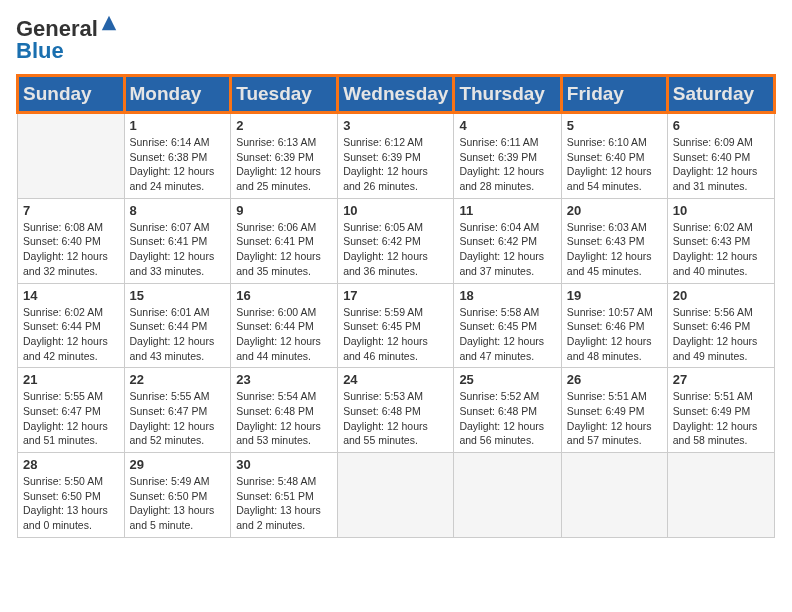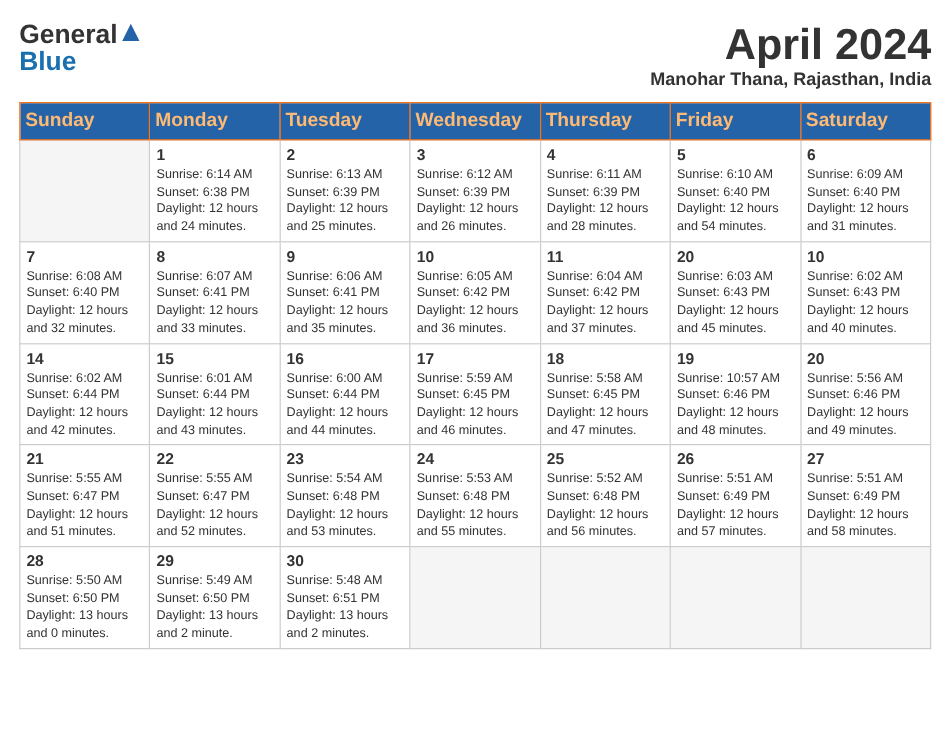--- a/index.html
+++ b/index.html
@@ -16,21 +16,21 @@
       align-items: flex-start;
       margin-bottom: 10px;
     }
     .logo {
       display: flex;
       flex-direction: column;
       align-items: flex-start;
     }
     .logo-text {
       display: flex;
-      align-items: center;
+      align-items: flex-start;
       font-size: 22px;
       font-weight: bold;
     }
     .logo-general { color: #333; }
     .logo-blue { color: #1a6faf; }
     .logo-icon {
       width: 18px;
       height: 18px;
       margin-left: 2px;
       position: relative;
@@ -49,25 +49,25 @@
       color: #333;
       font-weight: bold;
     }
     .calendar {
       width: 100%;
       border-collapse: collapse;
       font-size: 11px;
     }
     .calendar th {
       background: #2563a8;
-      color: #fdba74;
+      color: #e5e5e5;
       padding: 6px 4px;
       text-align: left;
-      font-size: 16px;
-      border: 1px solid #f97316;
+      font-size: 19px;
+      border: 3px solid #f97316;
     }
     .calendar td {
       border: 1px solid #ccc;
       vertical-align: top;
       padding: 4px 5px;
       width: calc(100% / 7);
       height: 80px;
       background: #fff;
     }
     .calendar td.empty {
@@ -92,24 +92,20 @@
 <div class="header">
   <div class="logo">
     <div class="logo-text">
       <span class="logo-general">General</span>
       <svg class="logo-icon" viewBox="0 0 20 20">
         <polygon points="10,2 18,18 2,18" fill="#2563a8"></polygon>
       </svg>
     </div>
     <span class="logo-blue" style="font-size:22px;font-weight:bold;margin-top:-4px;">Blue</span>
   </div>
-  <div class="title-block">
-    <div class="month-title">April 2024</div>
-    <div class="location">Manohar Thana, Rajasthan, India</div>
-  </div>
 </div>
 
 <table class="calendar">
   <thead>
     <tr>
     <th>Sunday</th>
         <th>Monday</th>
         <th>Tuesday</th>
         <th>Wednesday</th>
         <th>Thursday</th>
@@ -322,21 +318,21 @@
           <div class="cell-text">Sunrise: 5:50 AM</div>
           <div class="cell-text">Sunset: 6:50 PM</div>
           <div class="cell-text">Daylight: 13 hours</div>
           <div class="cell-text">and 0 minutes.</div>
         </td>
         <td>
           <span class="day-number">29</span>
           <div class="cell-text">Sunrise: 5:49 AM</div>
           <div class="cell-text">Sunset: 6:50 PM</div>
           <div class="cell-text">Daylight: 13 hours</div>
-          <div class="cell-text">and 2 minute.</div>
+          <div class="cell-text">and 5 minute.</div>
         </td>
         <td>
           <span class="day-number">30</span>
           <div class="cell-text">Sunrise: 5:48 AM</div>
           <div class="cell-text">Sunset: 6:51 PM</div>
           <div class="cell-text">Daylight: 13 hours</div>
           <div class="cell-text">and 2 minutes.</div>
         </td>
         <td class="empty"></td>
         <td class="empty"></td>

